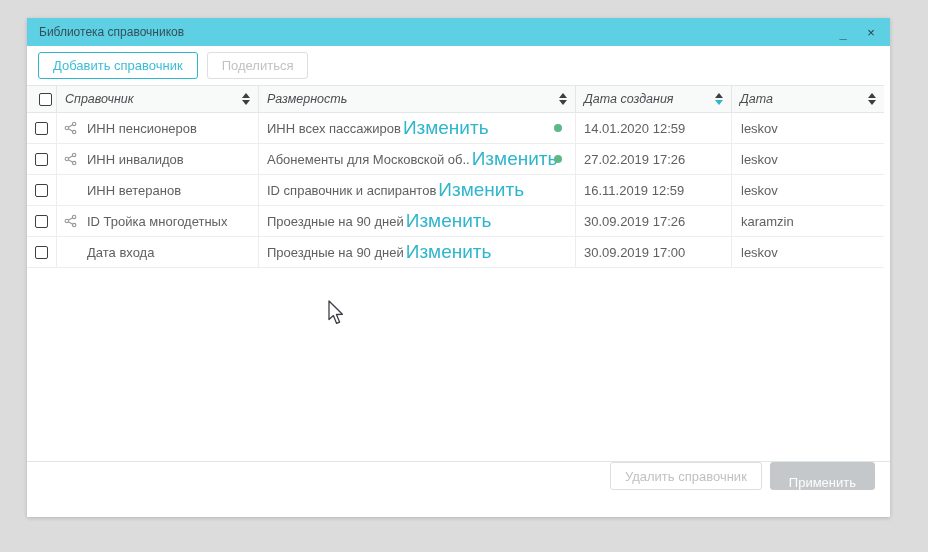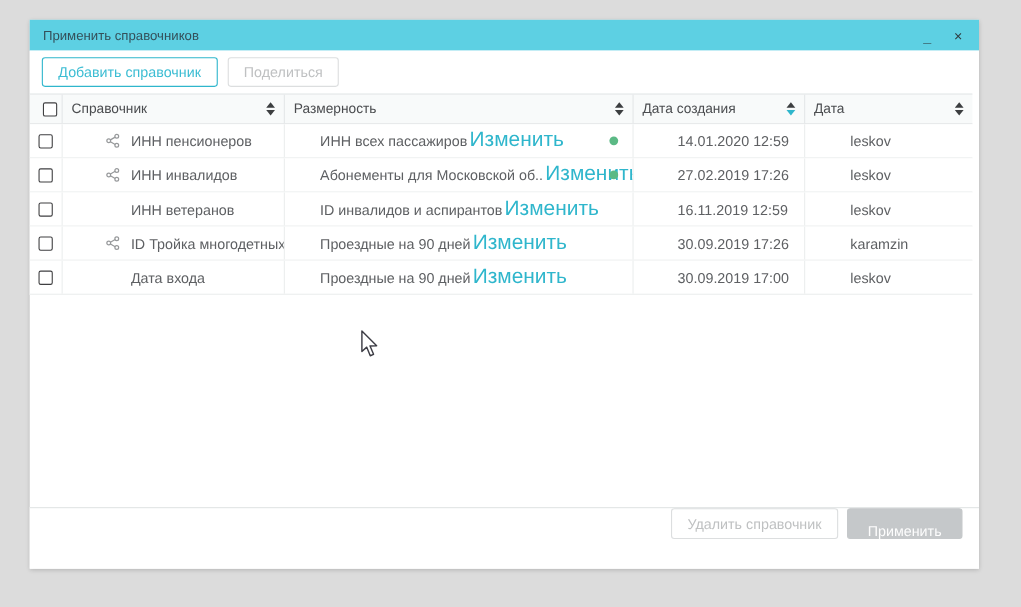--- a/index.html
+++ b/index.html
@@ -75,31 +75,31 @@
   
   .table{
     position:absolute;left:0;top:67px;width:857px;
     font-size:13px;color:var(--text);
   }
   .tr{display:flex;align-items:stretch;}
   .thead{
     height:28px;background:#f8fafa;
     border-top:1px solid var(--border);
     border-bottom:1px solid var(--border);
-    color:var(--header-text);font-size:12.5px;
+    color:var(--header-text);font-size:12.5px;font-style:italic;
   }
   .trow{height:31px;background:#fff;border-bottom:1px solid var(--row-border);}
   .td,.th{display:flex;align-items:center;position:relative;overflow:hidden;white-space:nowrap;}
   .c-check{width:29px;justify-content:center;}
   .c-name{width:202px;}
   .c-dim{width:317px;}
   .c-date{width:156px;}
   .c-author{width:153px;}
   .td:not(.c-check),.th:not(.c-check){border-left:1px solid var(--border);}
-  .trow .td:not(.c-check){border-left:1px solid var(--row-border);padding-left:32px;}
+  .trow .td:not(.c-check){border-left:1px solid var(--row-border);}
   .th{padding-left:8px;}
   .th .sort{position:absolute;right:8px;top:50%;transform:translateY(-50%);display:flex;flex-direction:column;gap:2px;cursor:pointer;}
   .tri-up{width:0;height:0;border-left:4px solid transparent;border-right:4px solid transparent;border-bottom:5px solid #3c3e40;}
   .tri-down{width:0;height:0;border-left:4px solid transparent;border-right:4px solid transparent;border-top:5px solid #3c3e40;}
   .sort-desc .tri-down{border-top-color:var(--accent);}
   .cb{
     width:13px;height:13px;border:1.5px solid #3f3f41;border-radius:2px;background:#fff;
     display:inline-block;cursor:pointer;
   }
   .icon-slot{width:14px;height:14px;margin-left:6px;margin-right:10px;flex:0 0 auto;display:flex;align-items:center;justify-content:center;}
@@ -122,21 +122,21 @@
   .footer .btn.apply{padding:12px 18px;}
   
   .cursor{position:absolute;left:328px;top:300px;width:17px;height:26px;pointer-events:none;}
 </style>
 </head>
 <body>
 
 <div class="window">
 
   <div class="titlebar">
-    <span class="title">Применить справочников</span>
+    <span class="title">Библиотека справочников</span>
     <div class="win-controls">
       <span class="win-btn min">_</span>
       <span class="win-btn">×</span>
     </div>
   </div>
 
   <div class="toolbar">
     <button class="btn">Добавить справочник</button>
     <button class="btn disabled">Поделиться</button>
   </div>
@@ -236,21 +236,21 @@
 
     <div class="tr trow">
       <div class="td c-check">
           <span class="cb"></span>
         </div>
       <div class="td c-name">
         <span class="icon-slot"></span>
         <span>ИНН ветеранов</span>
       </div>
       <div class="td c-dim">
-        <span>ID инвалидов и аспирантов</span>
+        <span>ID справочник и аспирантов</span>
         <a class="edit-link">Изменить</a>
       </div>
       <div class="td c-date">
           <span class="val">16.11.2019 12:59</span>
         </div>
       <div class="td c-author">
           <span class="val">leskov</span>
         </div>
     </div>
 

